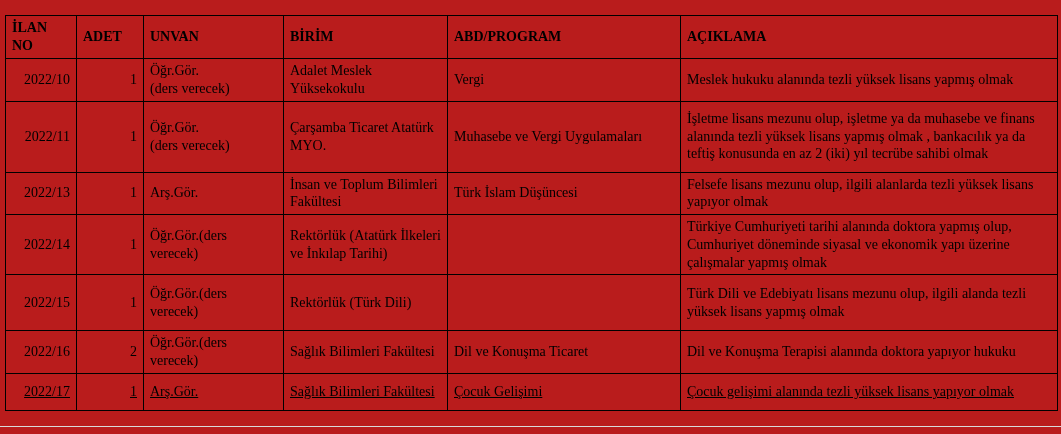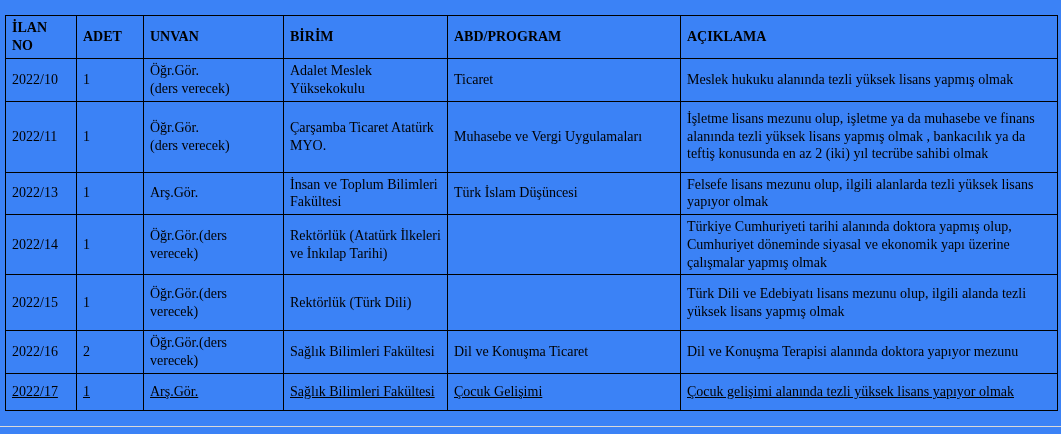--- a/index.html
+++ b/index.html
@@ -5,21 +5,21 @@
   html, body {
     margin: 0;
     padding: 0;
     background: #ffffff;
     font-family: "Liberation Serif", serif;
   }
   .page {
     position: relative;
     width: 1061px;
     height: 434px;
-    background: #3b82f6;
+    background: #b91c1c;
     overflow: hidden;
   }
   .table-wrap {
     position: absolute;
     left: 5px;
     top: 15px;
     width: 1052px;
   }
   table.job-table {
     border-collapse: collapse;
@@ -44,21 +44,21 @@
   
   col.col-ilan_no     { width: 71px; }
   col.col-adet        { width: 67px; }
   col.col-unvan       { width: 140px; }
   col.col-birim       { width: 164px; }
   col.col-abd_program { width: 233px; }
   col.col-aciklama    { width: 377px; }
   
   th.col-ilan_no, td.col-ilan_no,
   th.col-adet,    td.col-adet {
-    text-align: left;
+    text-align: right;
   }
   
   thead tr              { height: 43px; }
   tbody tr:nth-child(1) { height: 40px; }
   tbody tr:nth-child(2) { height: 71px; }
   tbody tr:nth-child(3) { height: 35px; }
   tbody tr:nth-child(4) { height: 45px; }
   tbody tr:nth-child(5) { height: 56px; }
   tbody tr:nth-child(6) { height: 39px; }
   tbody tr:nth-child(7) { height: 37px; text-decoration: underline; }
@@ -96,21 +96,21 @@
             <th class="col-aciklama">AÇIKLAMA</th>
           </tr>
       </thead>
       <tbody>
           <tr>
             <td class="col-ilan_no">2022/10</td>
             <td class="col-adet">1</td>
             <td class="col-unvan">Öğr.Gör.
 (ders verecek)</td>
             <td class="col-birim">Adalet Meslek Yüksekokulu</td>
-            <td class="col-abd_program">Ticaret</td>
+            <td class="col-abd_program">Vergi</td>
             <td class="col-aciklama">Meslek hukuku alanında tezli yüksek lisans yapmış olmak</td>
           </tr>
           <tr>
             <td class="col-ilan_no">2022/11</td>
             <td class="col-adet">1</td>
             <td class="col-unvan">Öğr.Gör.
 (ders verecek)</td>
             <td class="col-birim">Çarşamba Ticaret Atatürk MYO.</td>
             <td class="col-abd_program">Muhasebe ve Vergi Uygulamaları</td>
             <td class="col-aciklama">İşletme lisans mezunu olup, işletme ya da muhasebe ve finans alanında tezli yüksek lisans yapmış olmak , bankacılık ya da teftiş konusunda en az 2 (iki) yıl tecrübe sahibi olmak</td>
@@ -138,21 +138,21 @@
             <td class="col-birim">Rektörlük (Türk Dili)</td>
             <td class="col-abd_program"></td>
             <td class="col-aciklama">Türk Dili ve Edebiyatı lisans mezunu olup, ilgili alanda tezli yüksek lisans yapmış olmak</td>
           </tr>
           <tr>
             <td class="col-ilan_no">2022/16</td>
             <td class="col-adet">2</td>
             <td class="col-unvan">Öğr.Gör.(ders verecek)</td>
             <td class="col-birim">Sağlık Bilimleri Fakültesi</td>
             <td class="col-abd_program">Dil ve Konuşma Ticaret</td>
-            <td class="col-aciklama">Dil ve Konuşma Terapisi alanında doktora yapıyor mezunu</td>
+            <td class="col-aciklama">Dil ve Konuşma Terapisi alanında doktora yapıyor hukuku</td>
           </tr>
           <tr>
             <td class="col-ilan_no">2022/17</td>
             <td class="col-adet">1</td>
             <td class="col-unvan">Arş.Gör.</td>
             <td class="col-birim">Sağlık Bilimleri Fakültesi</td>
             <td class="col-abd_program">Çocuk Gelişimi</td>
             <td class="col-aciklama">Çocuk gelişimi alanında tezli yüksek lisans yapıyor olmak</td>
           </tr>
         </tbody>

